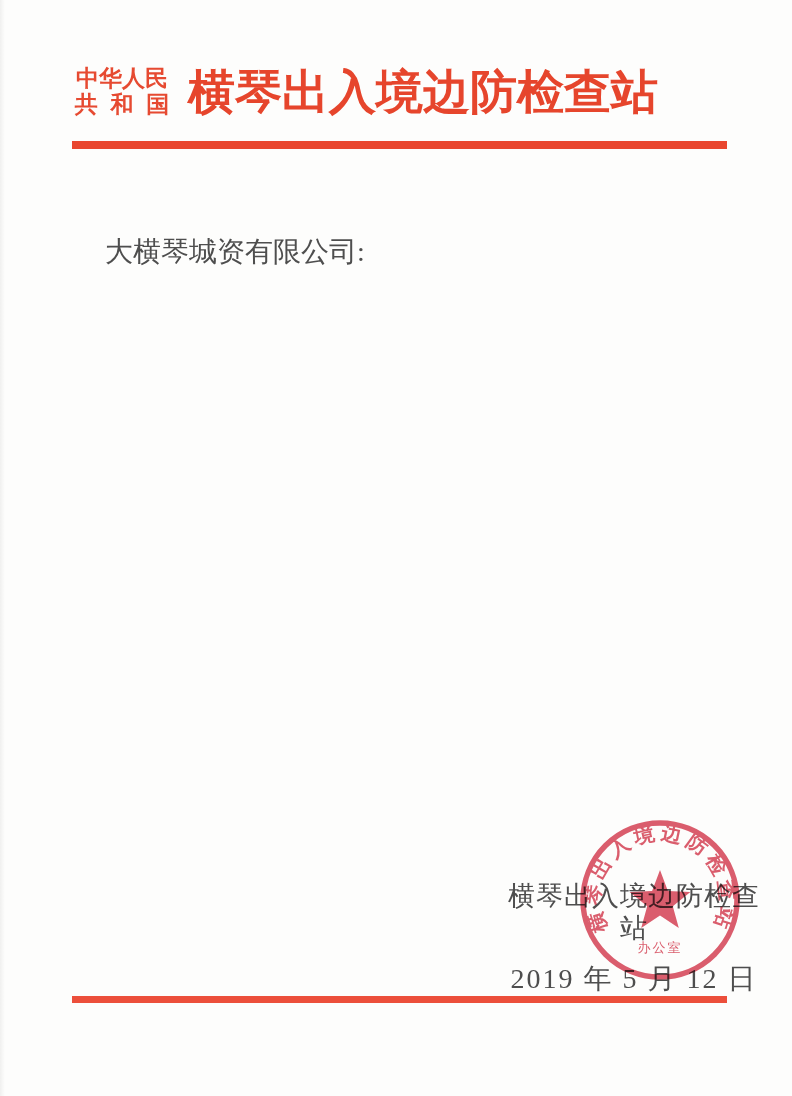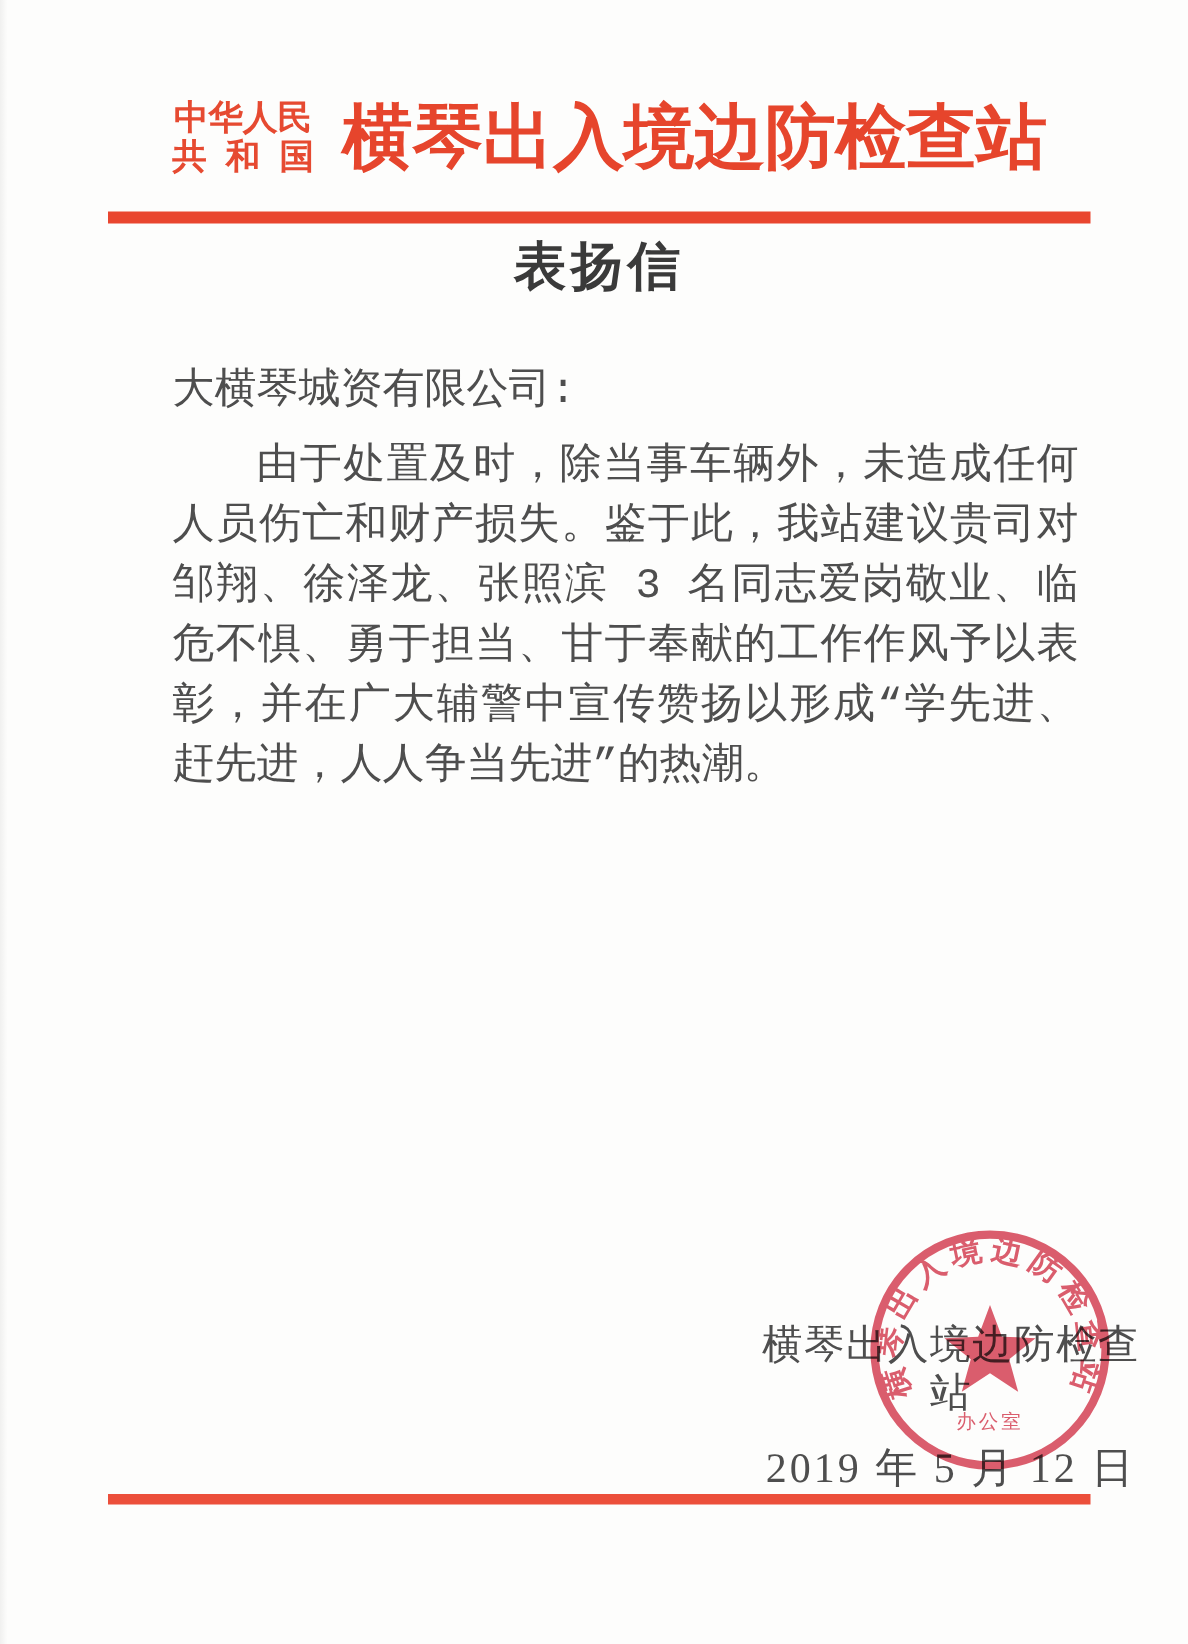--- a/index.html
+++ b/index.html
@@ -12,21 +12,21 @@
   .page{position:absolute;inset:0;background:#fdfdfc;}
 
   
   .letterhead{
     position:absolute;top:60px;left:72px;width:655px;
     display:flex;align-items:center;
   }
   .lh-left{
     width:100px;margin-right:16px;flex:0 0 auto;
     color:#e64a31;font-weight:bold;text-align:center;
-    font-size:23px;line-height:26px;white-space:nowrap;margin-left:40px;
+    font-size:23px;line-height:26px;white-space:nowrap;
   }
   .lh-left .l2{word-spacing:7px;font-family:Liberation Serif, serif;}
   .lh-title{
     flex:1 1 auto;
     color:#e6452c;font-weight:bold;
     font-size:47px;line-height:64px;letter-spacing:0px;
     white-space:nowrap;
   }
 
   .red-rule{
@@ -41,21 +41,21 @@
     text-align:center;color:#3a3a3a;font-weight:bold;
     font-size:35px;letter-spacing:3px;
   }
 
   
   .body-text{
     position:absolute;top:232px;left:105px;width:624px;
     color:#4e4e4e;font-size:28px;line-height:40px;
     text-align:justify;
   }
-  .body-text p{margin:10px;font-family:Liberation Mono, monospace;}
+  .body-text p{margin:0;}
   .body-text p.para{text-indent:2em;}
   .body-text p.closing{text-indent:1.6em;}
 
   
   .sign-block{
     position:absolute;top:880px;left:498px;width:272px;
     text-align:center;color:#4e4e4e;
   }
   .sign-block .signature{font-size:27px;line-height:32px;letter-spacing:1px;}
   .sign-block .date{font-size:28px;margin-top:16px;letter-spacing:2px;}
@@ -93,25 +93,23 @@
   <div class="letterhead">
     <div class="lh-left">
       <div class="l1">中华人民</div>
       <div class="l2">共 和 国</div>
     </div>
     <div class="lh-title">横琴出入境边防检查站</div>
   </div>
 
   <div class="red-rule top"></div>
 
-  <div class="doc-title">表扬信</div>
 
   <div class="body-text">
     <p class="salutation">大横琴城资有限公司:</p>
-    <p class="para">由于处置及时，除当事车辆外，未造成任何人员伤亡和财产损失。鉴于此，我站建议贵司对邹翔、徐泽龙、张照滨 3 名同志爱岗敬业、临危不惧、勇于担当、甘于奉献的工作作风予以表彰，并在广大辅警中宣传赞扬以形成“学先进、赶先进，人人争当先进”的热潮。</p>
   </div>
 
   <div class="sign-block">
     <div class="signature">横琴出入境边防检查站</div>
     <div class="date">2019 年 5 月 12 日</div>
   </div>
 
   <svg class="seal" viewBox="-86 -86 172 172" xmlns="http://www.w3.org/2000/svg">
     <circle class="ring" r="77" fill="none" stroke-width="5.5"></circle>
     <path id="sealArc" d="M -53 28 A 60 60 0 1 1 53 28" fill="none"></path>

